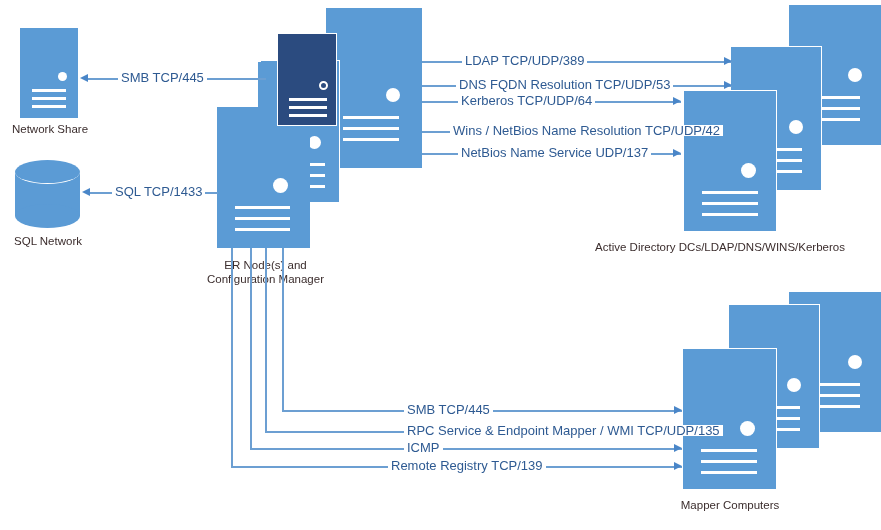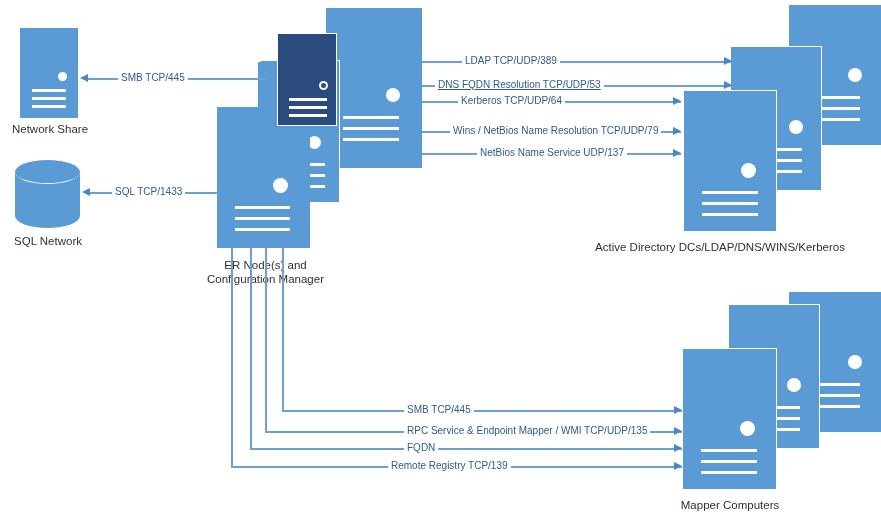--- a/index.html
+++ b/index.html
@@ -26,21 +26,21 @@
        text-align:center;white-space:pre-line;}
   
   .ln{position:absolute;background:#6C9FD2;}
   .lnh{height:1.6px;}
   .lnv{width:1.6px;}
   .arw{position:absolute;width:0;height:0;}
   .arw.r{border-top:4.5px solid transparent;border-bottom:4.5px solid transparent;
          border-left:8px solid #4A86C8;}
   .arw.l{border-top:4.5px solid transparent;border-bottom:4.5px solid transparent;
          border-right:8px solid #4A86C8;}
-  .lbl{position:absolute;color:#2E5A92;font-size:10px;line-height:11px;
+  .lbl{position:absolute;color:#2E5A92;font-size:13px;line-height:11px;
        background:#ffffff;padding:0 3px;white-space:nowrap;}
 </style>
 </head>
 <body>
 
 <div id="canvas">
 
   <div class="node">
     <div class="srv" style="left:20px;top:28px;width:58px;height:90px;">
       <div class="dot" style="left:38px;top:44px;width:9px;height:9px;"></div>
@@ -152,55 +152,55 @@
   </div>
 
   <div>
     <div class="ln lnh" style="left:422px;top:61px;width:310px;"></div>
     <div class="arw r" style="left:724px;top:57px;"></div>
     <div class="lbl" style="left:462px;top:55px;">LDAP TCP/UDP/389</div>
   </div>
   <div>
     <div class="ln lnh" style="left:422px;top:85px;width:310px;"></div>
     <div class="arw r" style="left:724px;top:81px;"></div>
-    <div class="lbl" style="left:435px;top:79px;text-decoration:underline;">DNS FQDN Resolution TCP/UDP/53</div>
+    <div class="lbl" style="left:456px;top:79px;">DNS FQDN Resolution TCP/UDP/53</div>
   </div>
   <div>
     <div class="ln lnh" style="left:422px;top:101px;width:259px;"></div>
     <div class="arw r" style="left:673px;top:97px;"></div>
     <div class="lbl" style="left:458px;top:95px;">Kerberos  TCP/UDP/64</div>
   </div>
   <div>
     <div class="ln lnh" style="left:422px;top:131px;width:259px;"></div>
     <div class="arw r" style="left:673px;top:127px;"></div>
-    <div class="lbl" style="left:450px;top:125px;">Wins / NetBios Name Resolution  TCP/UDP/79</div>
+    <div class="lbl" style="left:450px;top:125px;">Wins / NetBios Name Resolution  TCP/UDP/42</div>
   </div>
   <div>
     <div class="ln lnh" style="left:422px;top:153px;width:259px;"></div>
     <div class="arw r" style="left:673px;top:149px;"></div>
-    <div class="lbl" style="left:458px;top:147px;margin-left:19px;">NetBios Name Service  UDP/137</div>
+    <div class="lbl" style="left:458px;top:147px;">NetBios Name Service  UDP/137</div>
   </div>
 
   <div>
     <div class="ln lnv" style="left:282px;top:248px;height:162px;"></div>
     <div class="ln lnh" style="left:282px;top:410px;width:400px;"></div>
     <div class="arw r" style="left:674px;top:406px;"></div>
     <div class="lbl" style="left:404px;top:404px;">SMB TCP/445</div>
   </div>
   <div>
     <div class="ln lnv" style="left:265px;top:248px;height:183px;"></div>
     <div class="ln lnh" style="left:265px;top:431px;width:417px;"></div>
     <div class="arw r" style="left:674px;top:427px;"></div>
     <div class="lbl" style="left:404px;top:425px;">RPC Service &amp; Endpoint Mapper / WMI TCP/UDP/135</div>
   </div>
   <div>
     <div class="ln lnv" style="left:250px;top:248px;height:200px;"></div>
     <div class="ln lnh" style="left:250px;top:448px;width:432px;"></div>
     <div class="arw r" style="left:674px;top:444px;"></div>
-    <div class="lbl" style="left:404px;top:442px;">FQDN</div>
+    <div class="lbl" style="left:404px;top:442px;">ICMP</div>
   </div>
   <div>
     <div class="ln lnv" style="left:231px;top:248px;height:218px;"></div>
     <div class="ln lnh" style="left:231px;top:466px;width:451px;"></div>
     <div class="arw r" style="left:674px;top:462px;"></div>
     <div class="lbl" style="left:388px;top:460px;">Remote Registry TCP/139</div>
   </div>
 
 </div>
 

